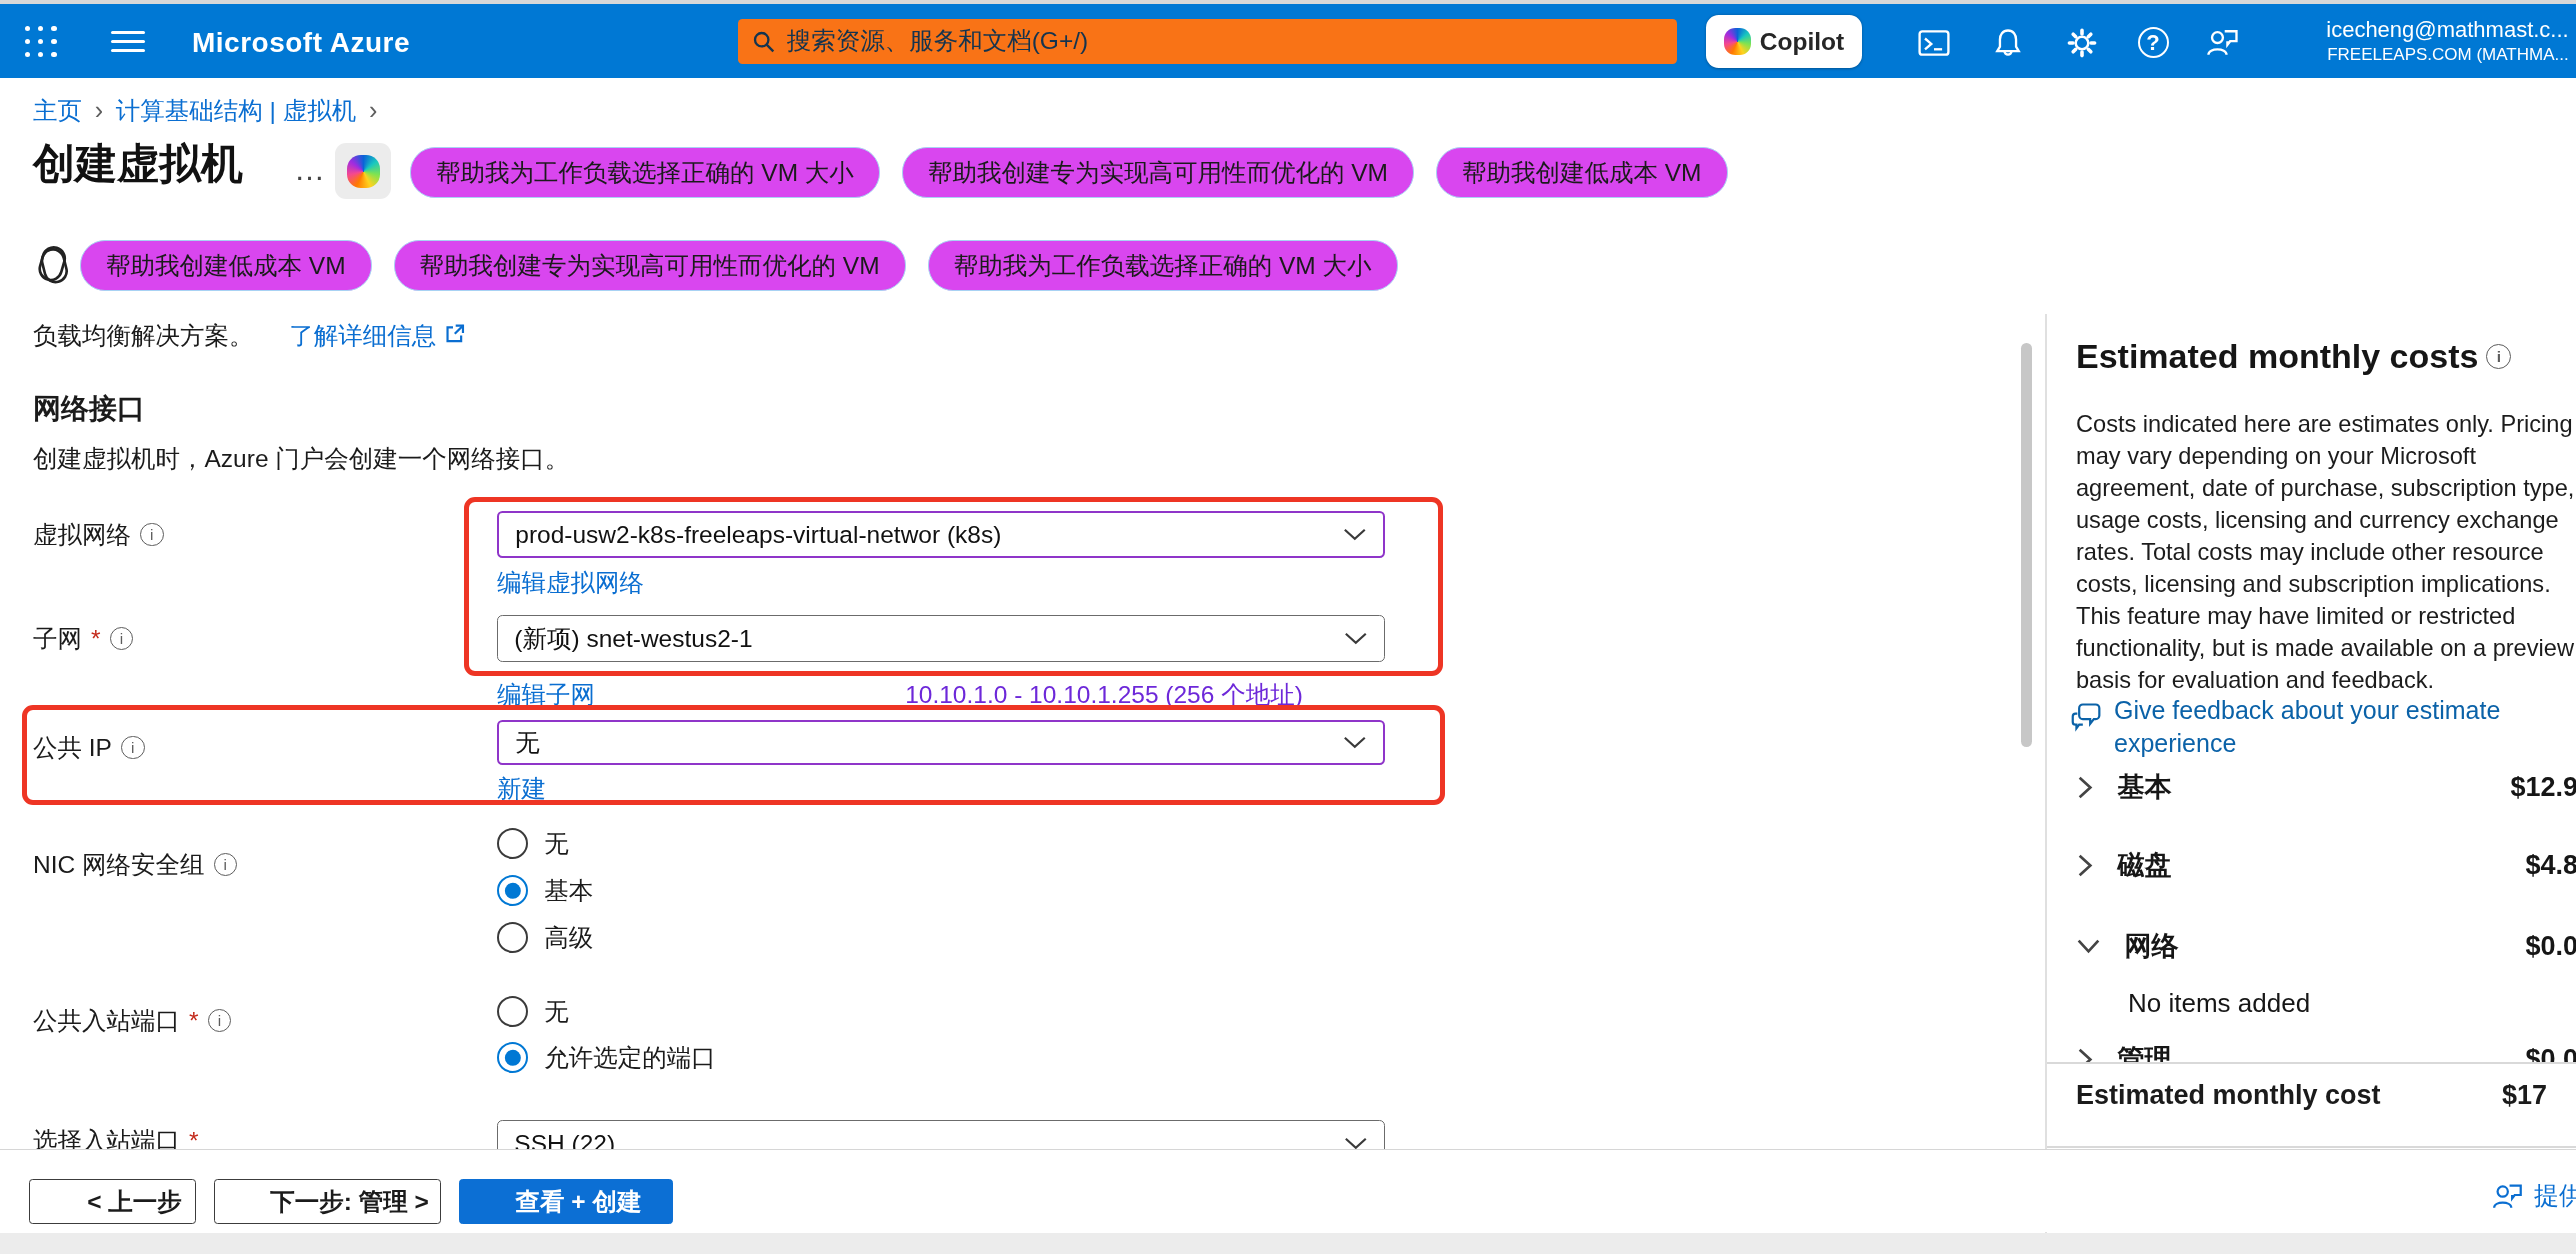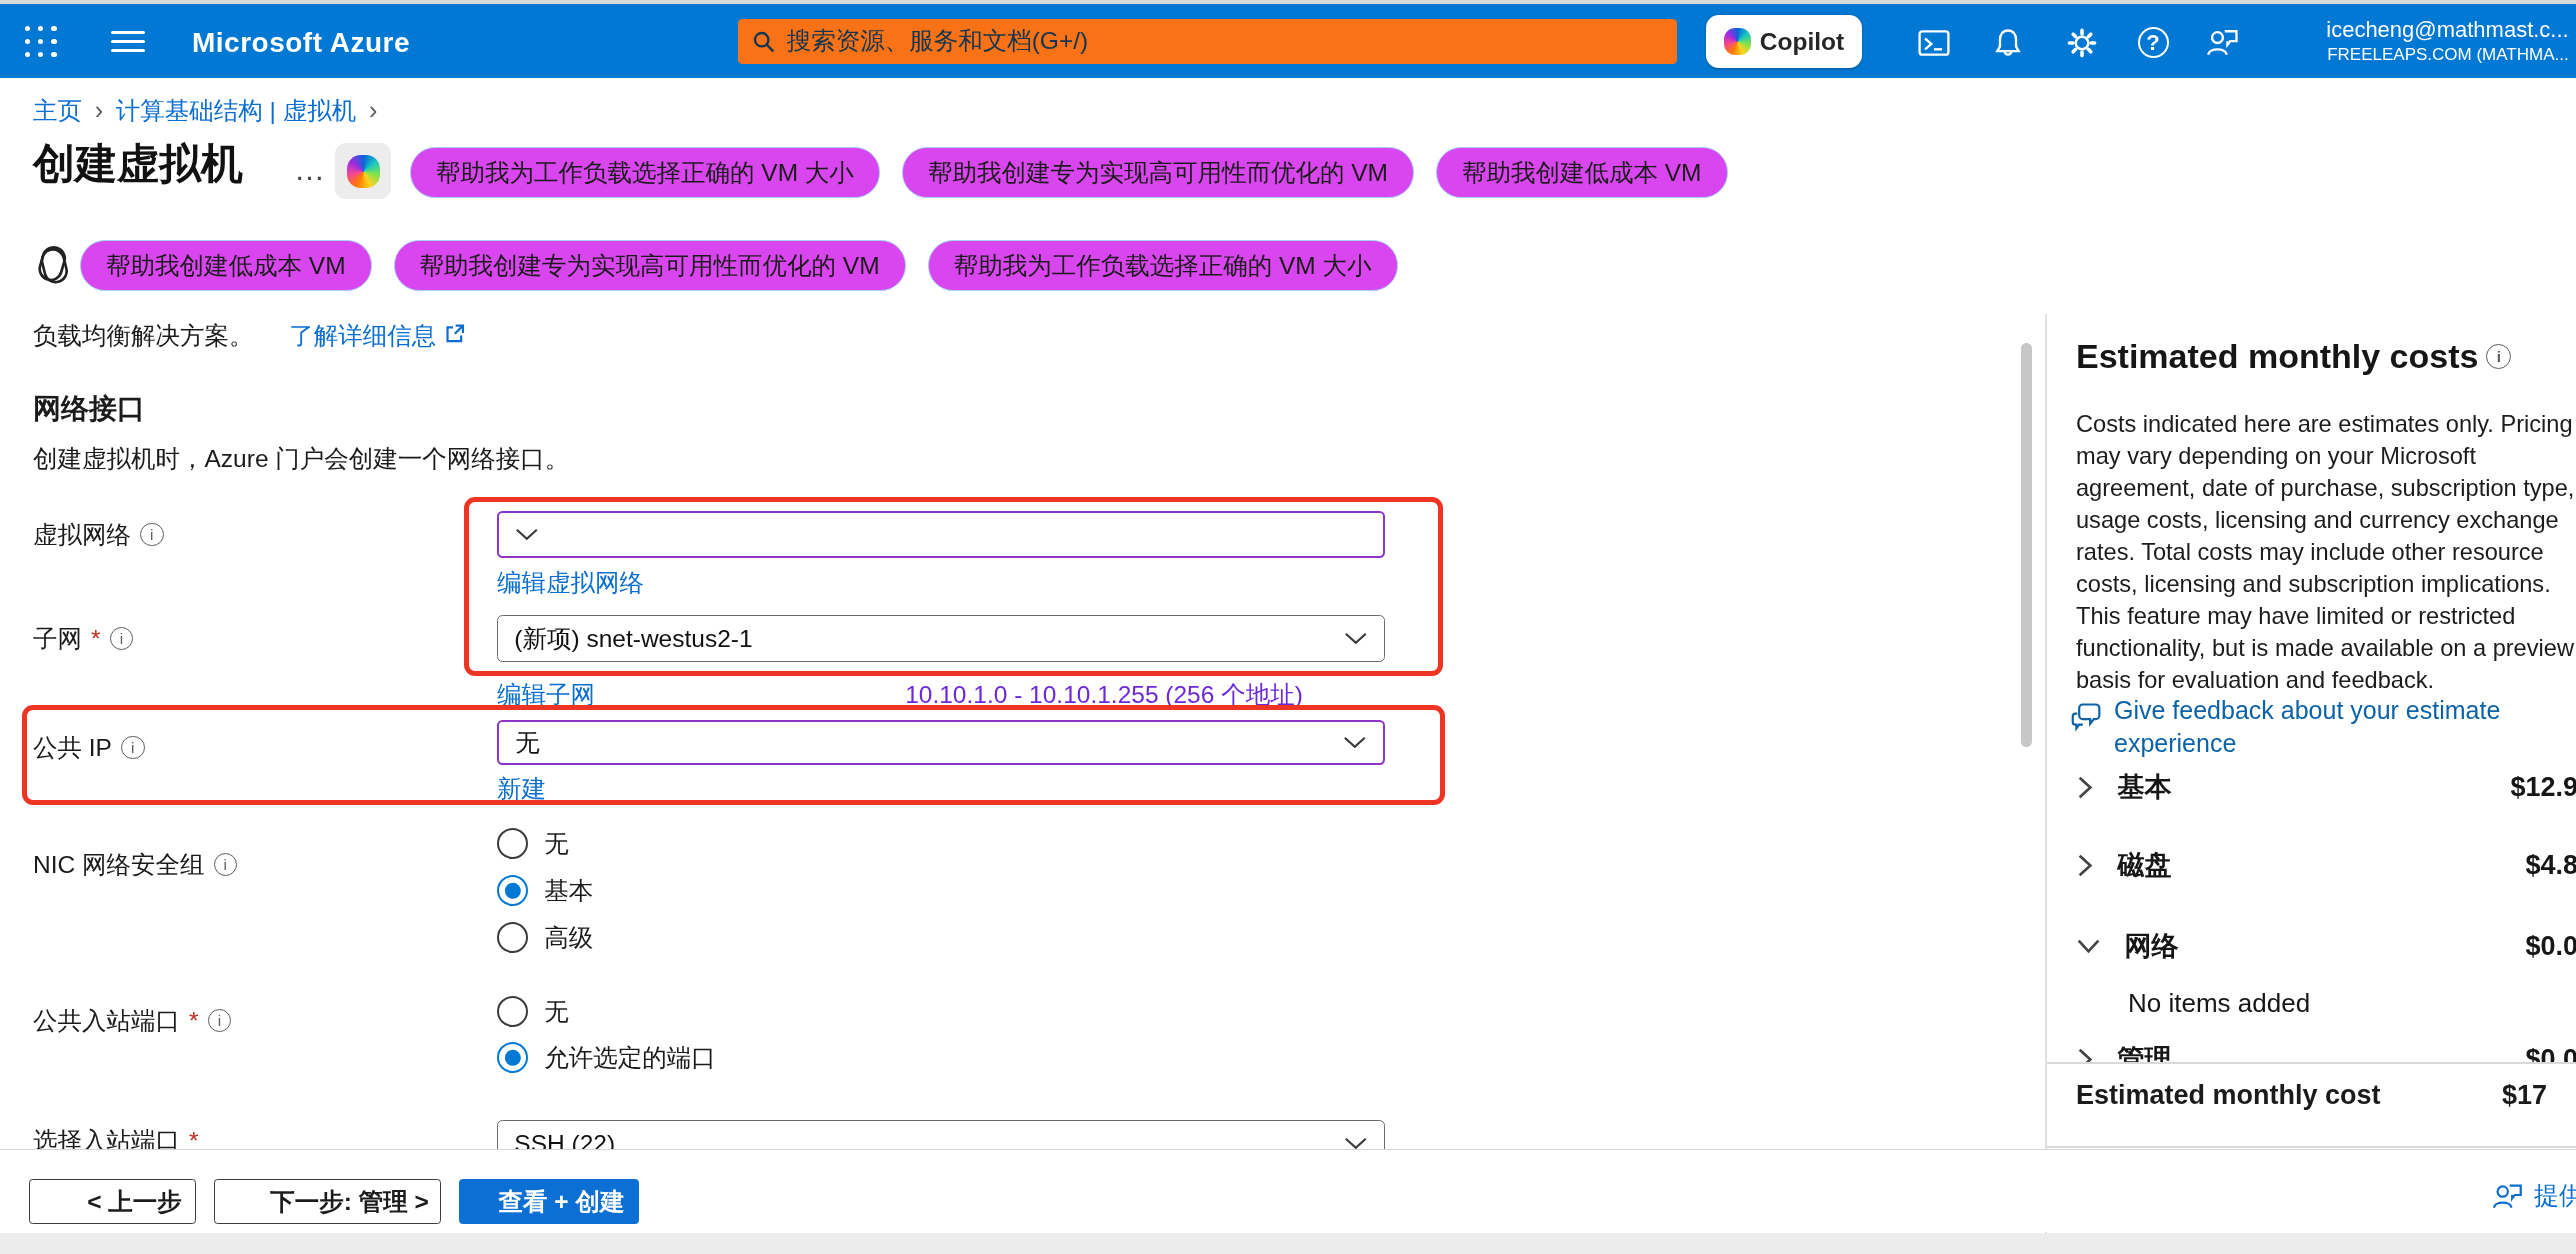--- a/index.html
+++ b/index.html
@@ -107,21 +107,21 @@
 
   
   #footer { position:absolute; left:0; top:1149px; width:2576px; height:83px; background:#fff;
     border-top:1.8px solid #d6d6d6; z-index:6; }
   .btn { position:absolute; top:29px; height:45px; border-radius:3.6px; font-size:24.5px; font-weight:700;
     display:flex; align-items:center; justify-content:center; cursor:pointer; font-family:inherit; }
   .btn.outline { background:#fff; border:1.8px solid #3c3c3c; color:#1b1b1b;padding-left:44px; }
   .btn.primary { background:#0c6fd4; border:1.8px solid #0c6fd4; color:#fff; }
   #btn-prev { left:29px; width:167px; }
   #btn-next { left:214px; width:227px; }
-  #btn-review { left:459px; width:180px;padding-left:25px; }
+  #btn-review { left:459px; width:214px;padding-left:25px; }
   .footer-feedback { position:absolute; left:2489px; top:27px; display:flex; align-items:center; gap:9px;
     color:#0a6ed1; font-size:25px; white-space:nowrap; cursor:pointer; }
   #bottomstrip { position:absolute; left:0; top:1233px; width:2576px; height:22px; background:#ececec; z-index:7; }
 
   svg { display:block; }
 </style>
 </head>
 <body>
 
 <div id="topstrip"></div>
@@ -247,20 +247,21 @@
 </div>
 
 <h2 class="section-title">网络接口</h2>
 <div class="section-desc">创建虚拟机时，Azure 门户会创建一个网络接口。</div>
 
 <div class="field-label" style="top:518px;">
   <span>虚拟网络</span>
   <span class="info-icon"></span>
 </div>
 <div class="dd focused" style="top:511px;">
+  <span class="val">prod-usw2-k8s-freeleaps-virtual-networ (k8s)</span>
   <span>
     <svg width="23.6" height="14.5" viewBox="0 0 26 16" fill="none" stroke="#3a3a3a" stroke-width="2.4">
         <polyline points="2,3 13,13 24,3"></polyline>
       </svg>
   </span>
 </div>
 <div class="under-link" style="top:566px;">
   <span class="link">编辑虚拟网络</span>
 </div>
 

